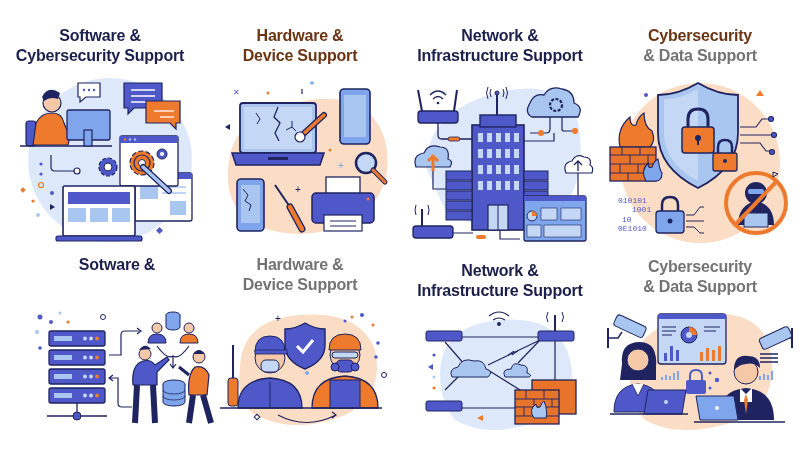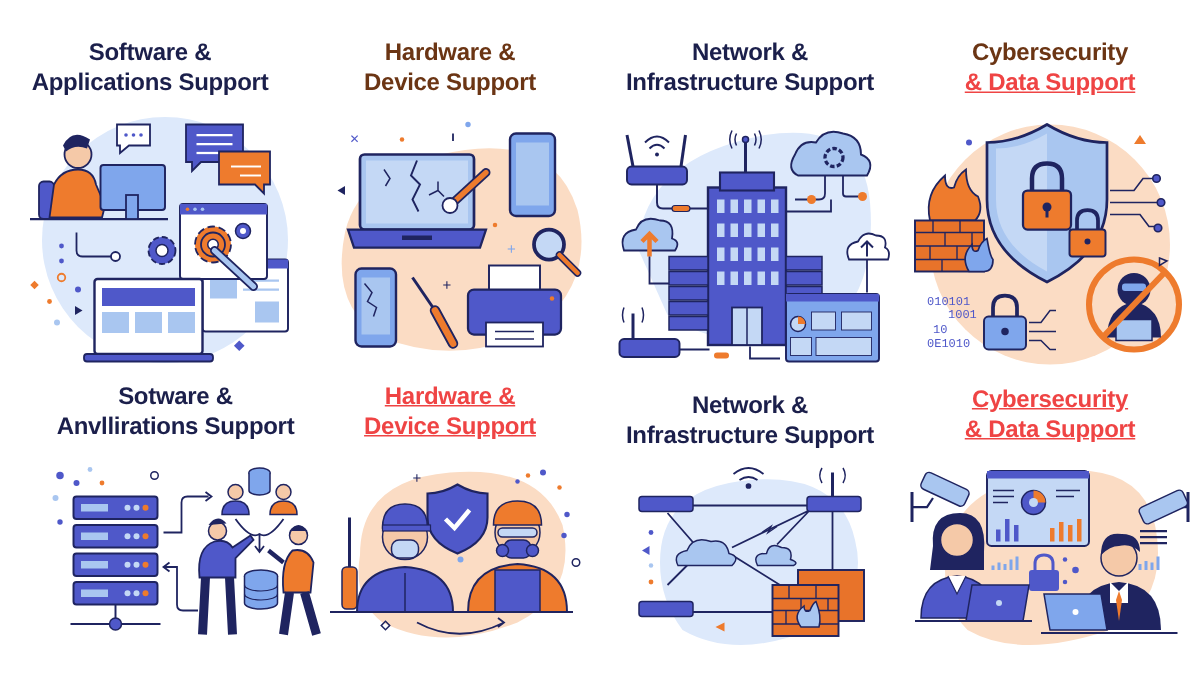--- a/index.html
+++ b/index.html
@@ -3,32 +3,32 @@
 <meta charset="utf-8">
 <style>
   html,body{margin:0;padding:0;background:#ffffff;}
   body{width:800px;height:450px;overflow:hidden;position:relative;font-family:"Liberation Sans","DejaVu Sans",sans-serif;}
   .grid{position:absolute;left:0;top:0;width:648px;height:450px;}
   .tile{position:absolute;width:200px;}
   .title{position:absolute;left:0;width:200px;text-align:center;font-weight:bold;font-size:16px;line-height:20px;letter-spacing:-0.2px;}
   .title span{display:block;}
   .navy{color:#1b1f4b;}
   .brown{color:#6b3514;}
-  .dark{color:#ef4444;text-decoration:underline;}
+  .dark{color:#737373;}
   svg{position:absolute;overflow:visible;}
 </style>
 </head>
 <body>
 
 <div class="grid">
 
   <div class="tile" style="left:0;top:0;height:245px;">
     <div class="title navy" style="top:26px;">
       <span>Software &amp;</span>
-      <span>Applications Support</span>
+      <span>Cybersecurity Support</span>
     </div>
     <svg width="200" height="170" style="left:0;top:75px;" viewBox="0 0 200 170">
       <circle cx="110" cy="85" r="82" fill="#dde9fb"></circle>
 
       <g>
         <rect x="26" y="46" width="10" height="25" rx="3" fill="#4f58c9" stroke="#1f2460" stroke-width="1.2"></rect>
         <circle cx="52" cy="28" r="9" fill="#f5c9a8" stroke="#1f2460" stroke-width="1.2"></circle>
         <path d="M42 22 q6 -12 18 -4 l-2 6 q-8 -3 -14 2z" fill="#1f2460"></path>
         <path d="M33 70 l3 -22 q5 -10 16 -10 q10 0 12 10 l6 14 l-2 8z" fill="#ee7b2d" stroke="#1f2460" stroke-width="1.2"></path>
       </g>
@@ -314,21 +314,20 @@
       <path d="M86 140 h8 l6 -8 h4 M86 146 h18 M86 152 h8 l6 6 h4" fill="none" stroke="#1f2460" stroke-width="1"></path>
       <circle cx="46" cy="20" r="2" fill="#4f58c9"></circle>
       <path d="M156 21 l4 -6 l4 6z" fill="#ee7b2d"></path>
       <path d="M173 97 l5 2 l-5 3z" fill="none" stroke="#1f2460" stroke-width="1"></path>
     </svg>
   </div>
 
   <div class="tile" style="left:0;top:245px;height:205px;margin-left:17px;">
     <div class="title navy" style="top:10px;">
       <span>Sotware &amp;</span>
-      <span>Anvllirations Support</span>
     </div>
     <svg width="200" height="150" style="left:0;top:55px;" viewBox="0 0 200 150">
       <g>
         <rect x="32" y="31" width="56" height="15" rx="2" fill="#4f58c9" stroke="#1f2460" stroke-width="1.3"></rect>
         <rect x="32" y="50" width="56" height="15" rx="2" fill="#4f58c9" stroke="#1f2460" stroke-width="1.3"></rect>
         <rect x="32" y="69" width="56" height="15" rx="2" fill="#4f58c9" stroke="#1f2460" stroke-width="1.3"></rect>
         <rect x="32" y="88" width="56" height="15" rx="2" fill="#4f58c9" stroke="#1f2460" stroke-width="1.3"></rect>
         <g fill="#a9c6f0">
           <rect x="37" y="36" width="18" height="5"></rect>
             <rect x="37" y="55" width="18" height="5"></rect>

